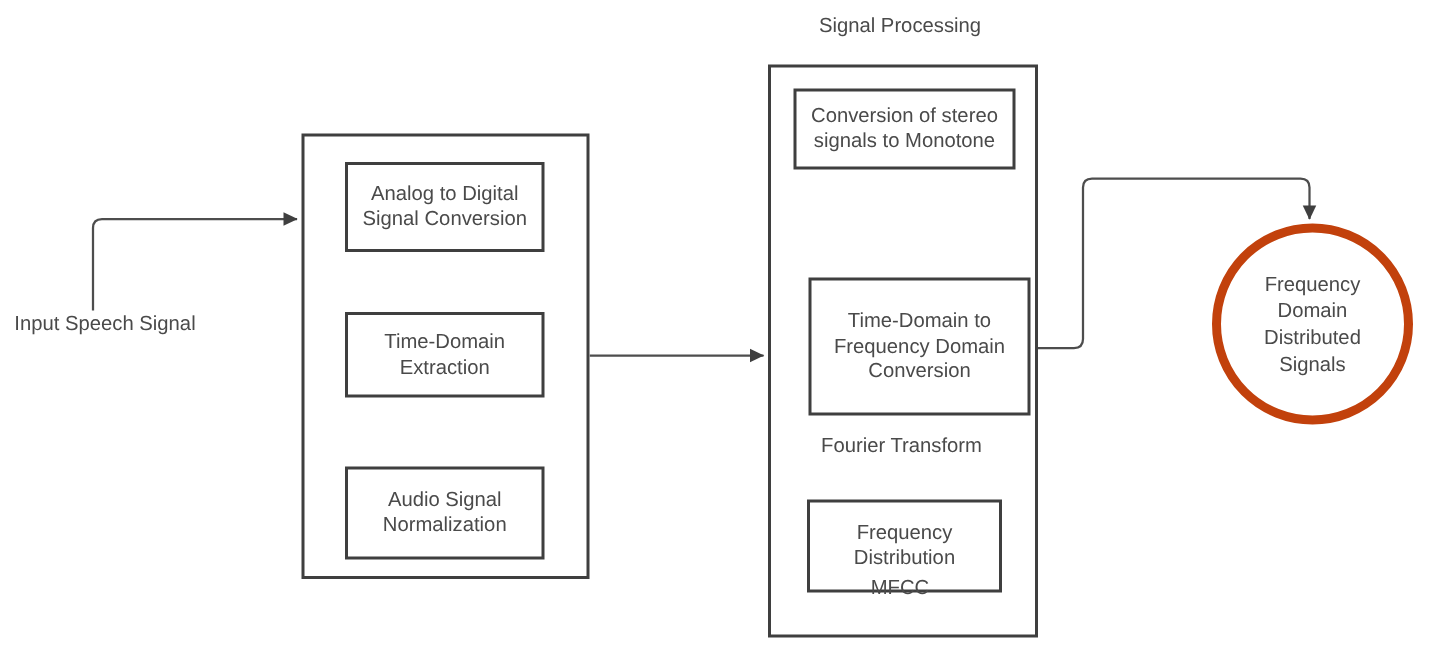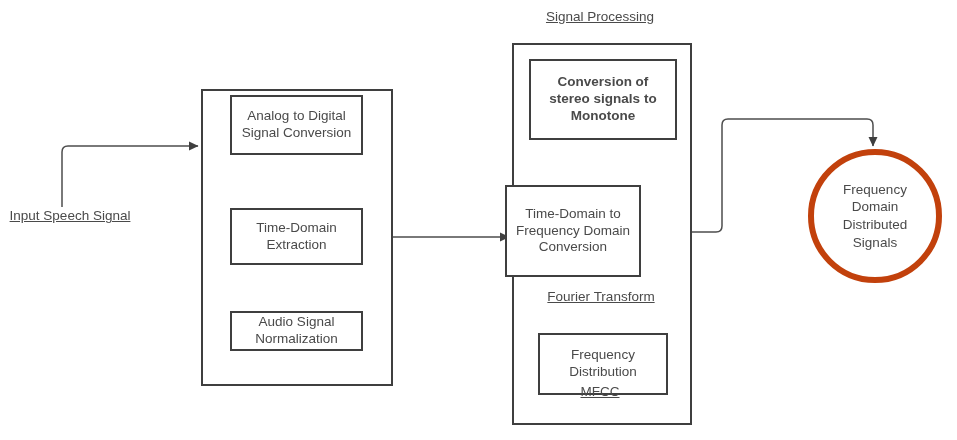--- a/index.html
+++ b/index.html
@@ -37,21 +37,20 @@
     text-align:center;
     font-size:13.5px;line-height:1.3;
     box-sizing:border-box;
   }
   .circle-node .inner{width:84px;}
   .lbl{
     position:absolute;
     text-align:center;
     font-size:13.5px;line-height:1.25;
     white-space:nowrap;
-    text-decoration:underline;
   }
 </style>
 </head>
 <body>
 
 <div id="canvas">
 
   <svg id="connectors" viewBox="0 0 957 440" xmlns="http://www.w3.org/2000/svg">
     <defs>
       <marker id="arrow" viewBox="0 0 12 12" refX="10.5" refY="6" markerWidth="12" markerHeight="12" markerUnits="userSpaceOnUse" orient="auto-start-reverse">
@@ -62,34 +61,34 @@
     <path d="M 297 165 L 297 205" fill="none" stroke="#4d4d4d" stroke-width="1.5" marker-end="url(#arrow)"></path>
     <path d="M 297 267 L 297 308" fill="none" stroke="#4d4d4d" stroke-width="1.5" marker-end="url(#arrow)"></path>
     <path d="M 393 237 L 509 237" fill="none" stroke="#4d4d4d" stroke-width="1.5" marker-end="url(#arrow)"></path>
     <path d="M 692 232 L 716 232 Q 722 232 722 226 L 722 125 Q 722 119 728 119 L 867 119 Q 873 119 873 125 L 873 146" fill="none" stroke="#4d4d4d" stroke-width="1.5" marker-end="url(#arrow)"></path>
   </svg>
 
   <div class="lbl" style="left:5px;top:208px;width:130px;">Input Speech Signal</div>
 
   <div class="group" style="left:201px;top:89px;width:192px;height:297px;"></div>
 
-  <div class="node" style="left:230px;top:95px;width:133px;height:60px;">Analog to Digital Signal Conversion</div>
+  <div class="node" style="left:230px;top:108px;width:133px;height:60px;">Analog to Digital Signal Conversion</div>
 
   <div class="node" style="left:230px;top:208px;width:133px;height:57px;">Time-Domain Extraction</div>
 
-  <div class="node" style="left:230px;top:311px;width:133px;height:40px;">Audio Signal Normalization</div>
+  <div class="node" style="left:230px;top:311px;width:133px;height:62px;">Audio Signal Normalization</div>
 
 
   <div class="lbl" style="left:500px;top:9px;width:200px;">Signal Processing</div>
 
   <div class="group" style="left:512px;top:43px;width:180px;height:382px;"></div>
 
-  <div class="node" style="left:529px;top:59px;width:148px;height:81px;font-weight:bold;">Conversion of stereo signals to Monotone</div>
+  <div class="node" style="left:529px;top:59px;width:148px;height:54px;">Conversion of stereo signals to Monotone</div>
 
-  <div class="node" style="left:505px;top:185px;width:136px;height:92px;">Time-Domain to Frequency Domain Conversion</div>
+  <div class="node" style="left:539px;top:185px;width:148px;height:92px;">Time-Domain to Frequency Domain Conversion</div>
 
   <div class="lbl" style="left:521px;top:289px;width:160px;">Fourier Transform</div>
 
   <div class="node" style="left:538px;top:333px;width:130px;height:62px;">Frequency Distribution</div>
 
   <div class="lbl" style="left:550px;top:384px;width:100px;">MFCC</div>
 
   <div class="circle-node" style="left:808px;top:149px;width:134px;height:134px;">
     <div class="inner">Frequency Domain Distributed Signals</div>
   </div>

